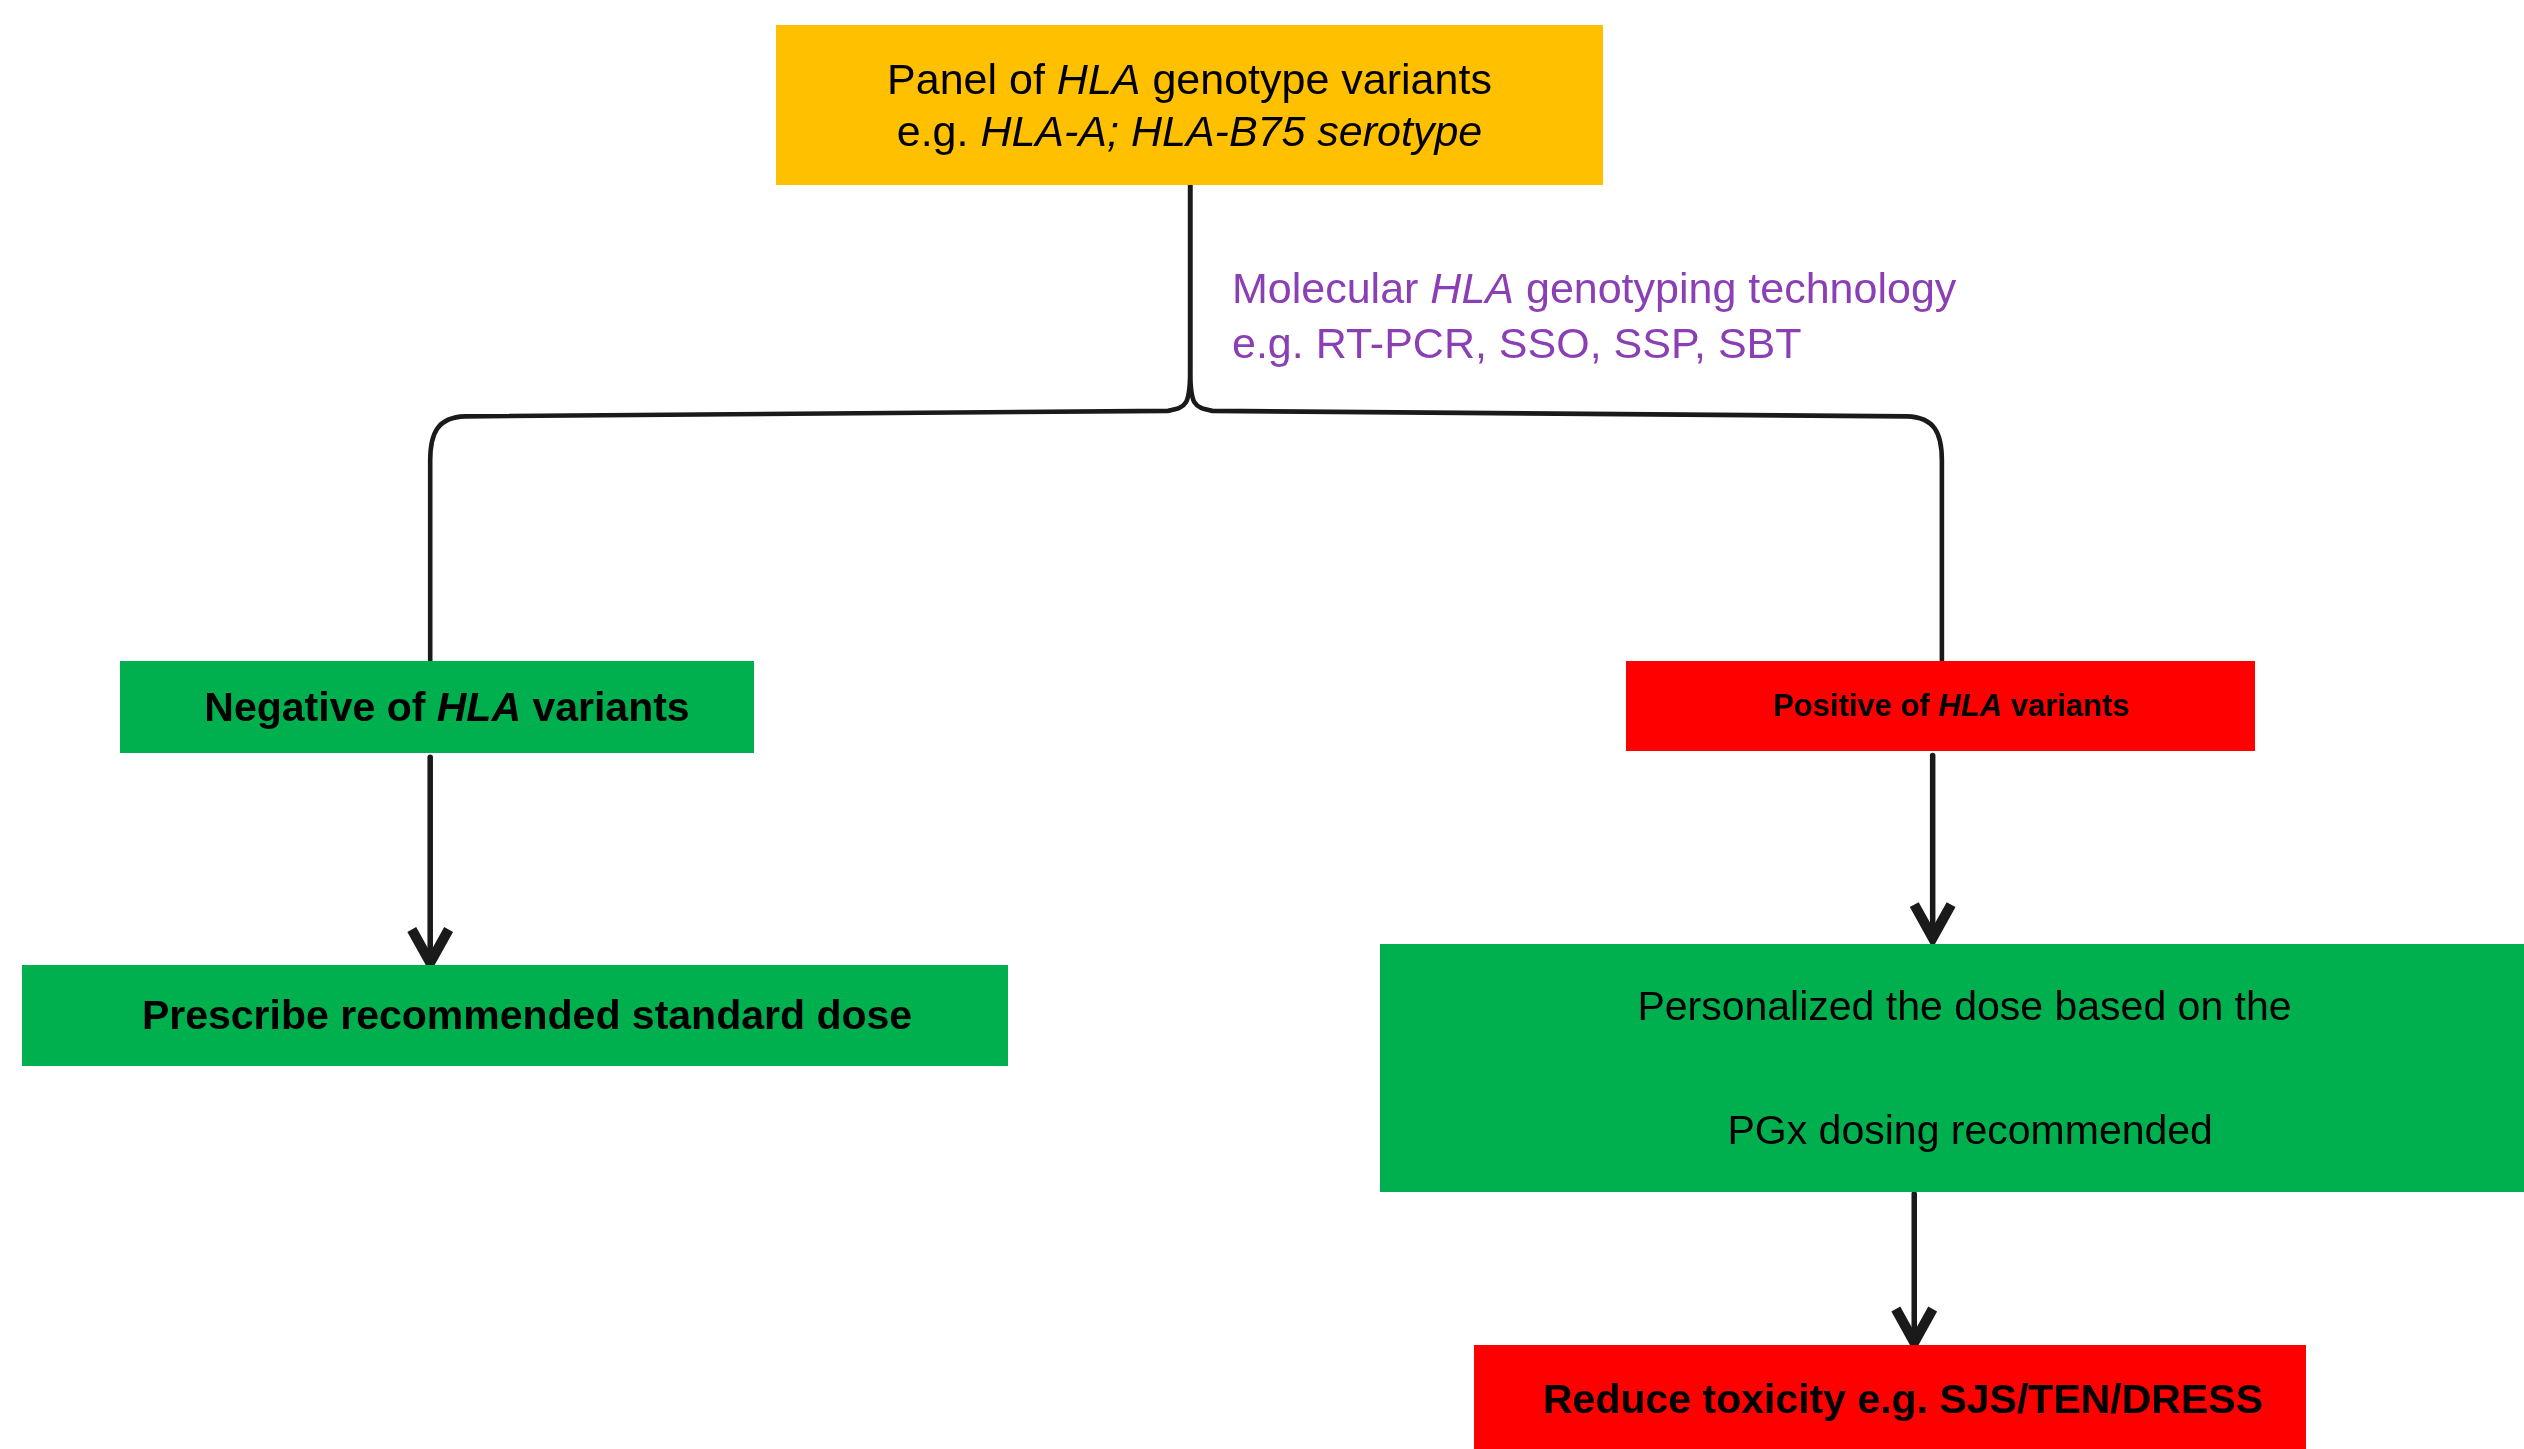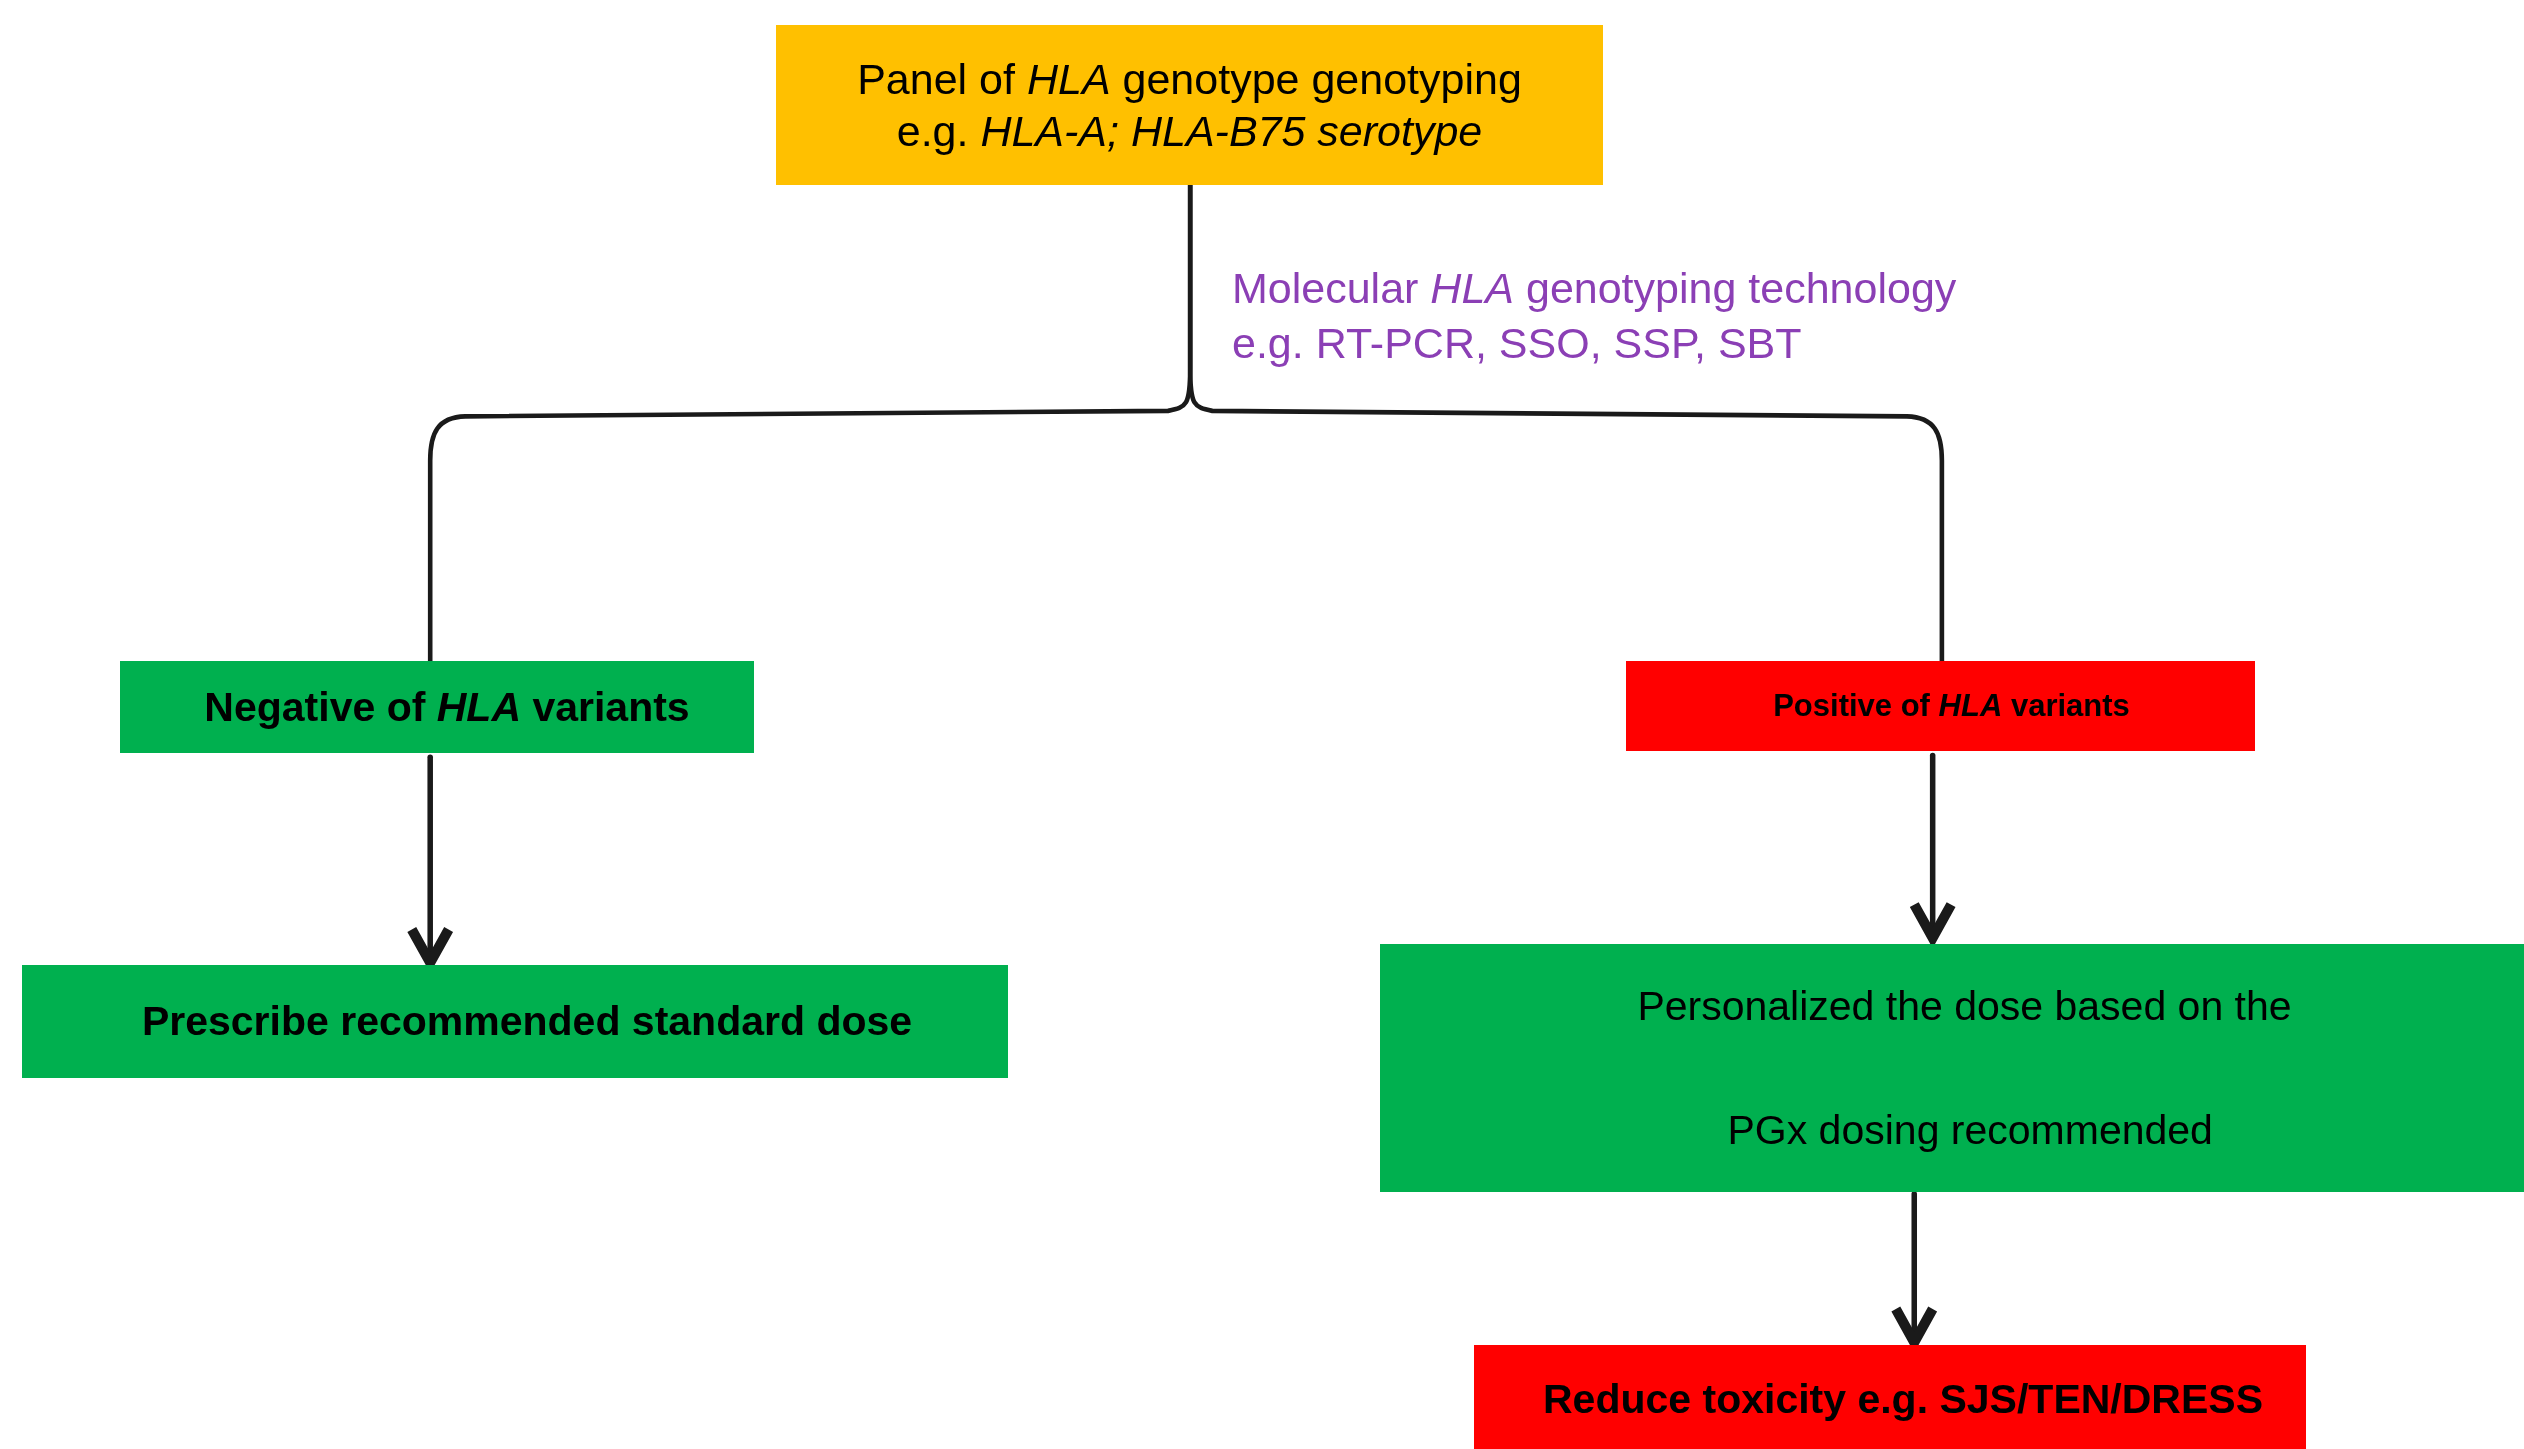--- a/index.html
+++ b/index.html
@@ -61,21 +61,21 @@
     padding-left: 22px;
     font-size: 31px;
     font-weight: bold;
   }
 
   
   #node-standard-dose {
     left: 22px;
     top: 965px;
     width: 986px;
-    height: 113px;
+    height: 101px;
     background: #00B04F;
     padding-left: 24px;
     font-size: 41px;
     font-weight: bold;
   }
   #node-personalized-dose {
     left: 1380px;
     top: 944px;
     width: 1145px;
     height: 248px;
@@ -136,21 +136,21 @@
 
     <path d="M 2098 820 L 2098 1013" fill="none" stroke="#1a1a1a" stroke-width="6" stroke-linecap="round"></path>
     <path d="M 2078 982 L 2098 1018 L 2118 982" fill="none" stroke="#1a1a1a" stroke-width="11" stroke-linecap="butt" stroke-linejoin="miter"></path>
 
     <path d="M 2078 1296 L 2078 1452" fill="none" stroke="#1a1a1a" stroke-width="6" stroke-linecap="round"></path>
     <path d="M 2058 1421 L 2078 1457 L 2098 1421" fill="none" stroke="#1a1a1a" stroke-width="11" stroke-linecap="butt" stroke-linejoin="miter"></path>
   </svg>
 
   <div class="box" id="node-panel">
     <div class="txt">
-      <span>Panel of </span><i>HLA</i><span> genotype genotyping</span><br>
+      <span>Panel of </span><i>HLA</i><span> genotype variants</span><br>
       <span>e.g. </span><i>HLA-A; HLA-B75 serotype</i>
     </div>
   </div>
 
   <div id="annotation-genotyping">
     <span>Molecular </span><i>HLA</i><span> genotyping technology</span><br>
     <span>e.g. RT-PCR, SSO, SSP, SBT</span>
   </div>
 
   <div class="box" id="node-negative">

